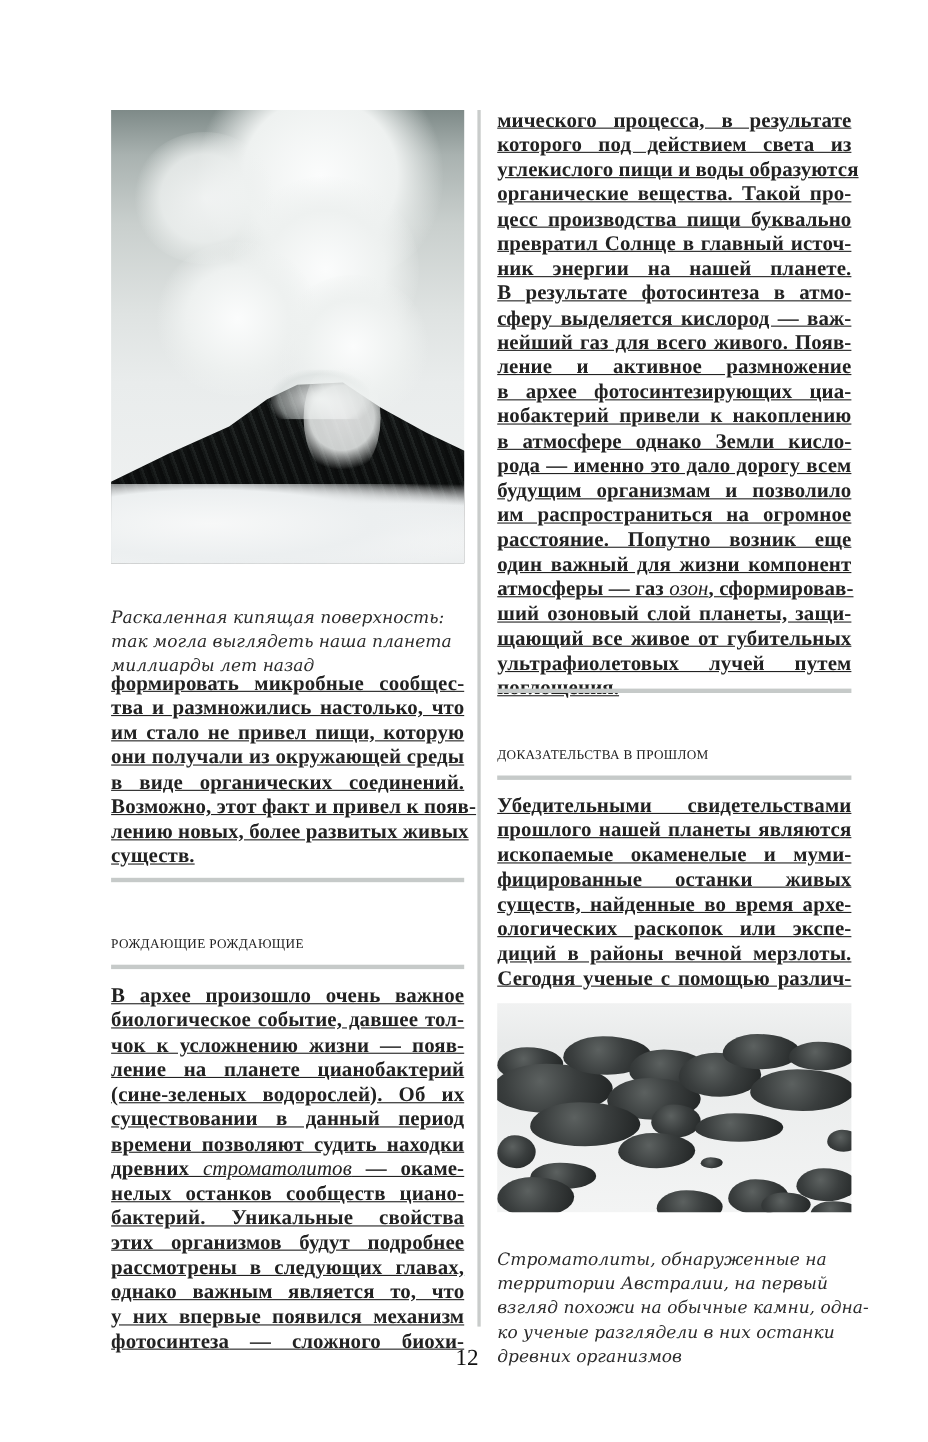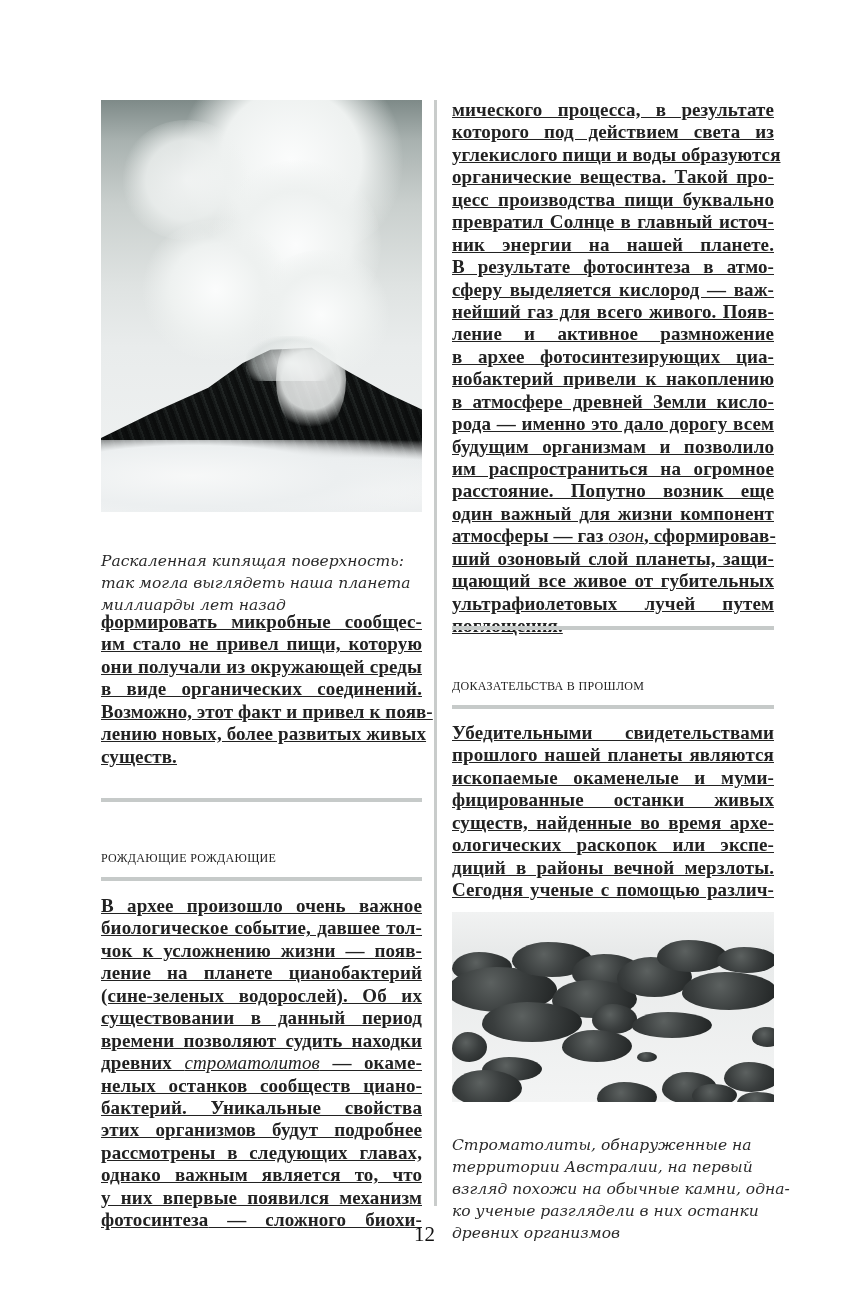--- a/index.html
+++ b/index.html
@@ -60,20 +60,21 @@
 </div>
 
 <div class="col left caption" style="top:524px;">
   <span class="line">Раскаленная кипящая поверхность:</span>
   <span class="line">так могла выглядеть наша планета</span>
   <span class="line">миллиарды лет назад</span>
 </div>
 
 <div class="col left body-text" style="top:611px;">
   <span class="line">формировать микробные сообщес-</span>
+  <span class="line">тва и размножились настолько, что</span>
   <span class="line">им стало не привел пищи, которую</span>
   <span class="line">они получали из окружающей среды</span>
   <span class="line">в виде органических соединений.</span>
   <span class="line">Возможно, этот факт и привел к появ-</span>
   <span class="line">лению новых, более развитых живых</span>
   <span class="line last">существ.</span>
 </div>
 
 <div class="rule" style="left:101px;top:798px;width:321px;"></div>
 
@@ -105,21 +106,21 @@
   <span class="line">органические вещества. Такой про-</span>
   <span class="line">цесс производства пищи буквально</span>
   <span class="line">превратил Солнце в главный источ-</span>
   <span class="line">ник энергии на нашей планете.</span>
   <span class="line">В результате фотосинтеза в атмо-</span>
   <span class="line">сферу выделяется кислород — важ-</span>
   <span class="line">нейший газ для всего живого. Появ-</span>
   <span class="line">ление и активное размножение</span>
   <span class="line">в архее фотосинтезирующих циа-</span>
   <span class="line">нобактерий привели к накоплению</span>
-  <span class="line">в атмосфере древней Земли кисло-</span>
+  <span class="line">в атмосфере однако Земли кисло-</span>
   <span class="line">рода — именно это дало дорогу всем</span>
   <span class="line">будущим организмам и позволило</span>
   <span class="line">им распространиться на огромное</span>
   <span class="line">расстояние. Попутно возник еще</span>
   <span class="line">один важный для жизни компонент</span>
   <span class="line"><span>атмосферы — газ </span><span class="italic">озон</span><span>, сформировав-</span></span>
   <span class="line">ший озоновый слой планеты, защи-</span>
   <span class="line">щающий все живое от губительных</span>
   <span class="line">ультрафиолетовых лучей путем</span>
   <span class="line last">поглощения.</span>

